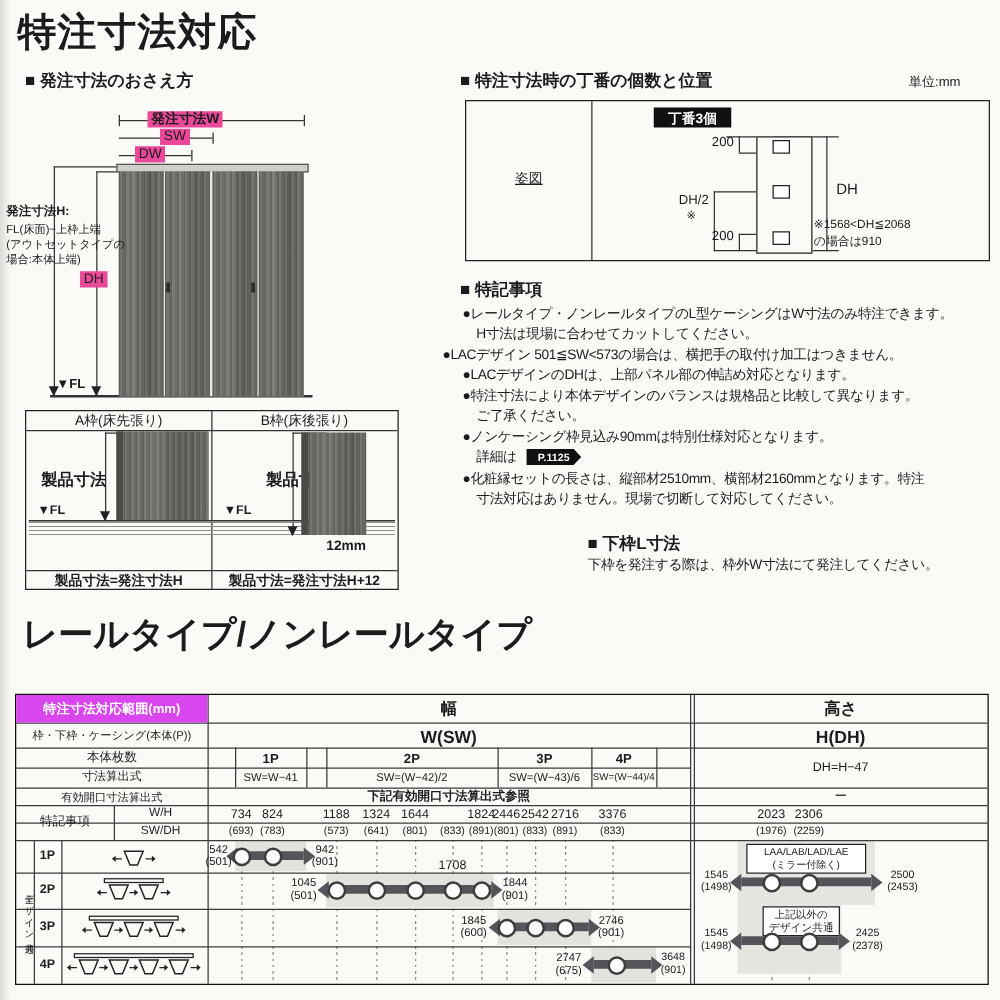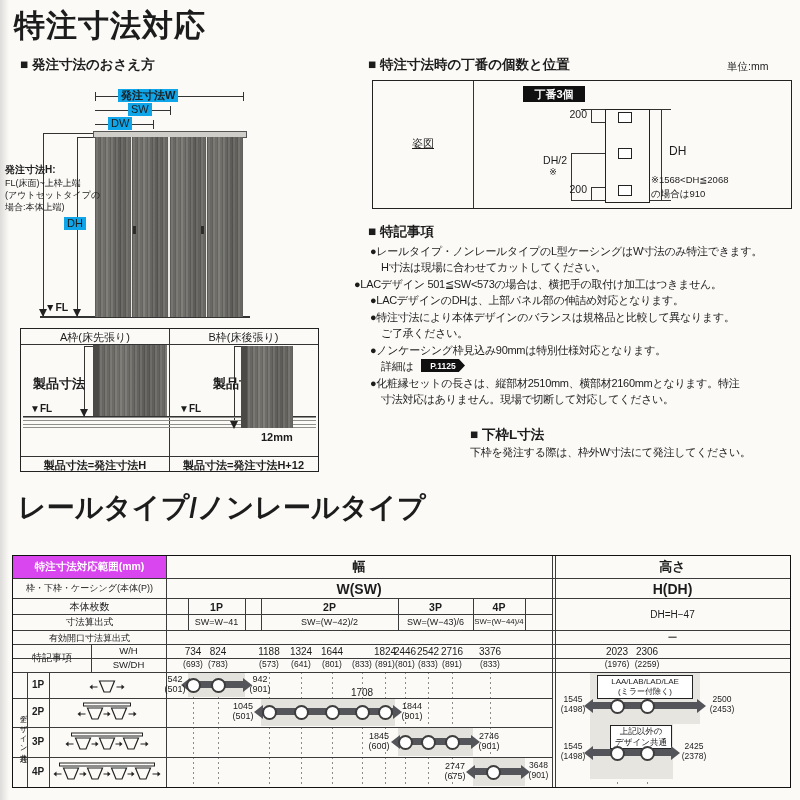--- a/index.html
+++ b/index.html
@@ -5,21 +5,21 @@
   html,body{margin:0;padding:0;}
   body{width:800px;height:800px;background:#fbfaf7;font-family:"Liberation Sans","DejaVu Sans",sans-serif;color:#1c1c1c;}
   .page{position:relative;width:800px;height:800px;overflow:hidden;background:#fbfaf7;}
   .page::before{content:'';position:absolute;left:0;top:0;width:9px;height:100%;
     background:linear-gradient(90deg,rgba(0,0,0,.12),rgba(0,0,0,0));pointer-events:none;}
   .abs{position:absolute;}
   .t{position:absolute;white-space:pre-line;line-height:1.15;}
   .c{text-align:center;}
   .r{text-align:right;}
   .b{font-weight:bold;}
-  .bg{background:#0ea5e9;padding:0 3px;}
+  .bg{background:#ec4899;padding:0 3px;}
   .wood{background:
     repeating-linear-gradient(90deg,rgba(0,0,0,.16) 0 1px,rgba(255,255,255,.05) 1px 3px,rgba(0,0,0,.07) 3px 5px),
     linear-gradient(90deg,#6c6b66,#7a7974 35%,#62615d 70%,#73726d);}
   .hatch{background:repeating-linear-gradient(180deg,#8f8f8b 0 1px,transparent 1px 3.4px);border-top:1.2px solid #333;}
   .badge{background:#101010;color:#fff;font-weight:bold;display:flex;align-items:center;justify-content:center;}
   .band{position:absolute;background:#e3e2dd;}
   .zone{position:absolute;background:#e6e5e0;}
   .bar{position:absolute;height:7px;background:#54555a;}
   .bar::before{content:'';position:absolute;left:-9px;top:-3.5px;width:0;height:0;
     border-top:7px solid transparent;border-bottom:7px solid transparent;border-right:9px solid #54555a;}
@@ -164,20 +164,21 @@
     <div class="t b c" style="left:460px;top:45px;width:52px;font-size:10.5px;">4P</div>
 
     <div class="t c" style="left:0;top:61px;width:153px;font-size:9.5px;">寸法算出式</div>
     <div class="t c" style="left:175px;top:61px;width:57px;font-size:9px;">SW=W−41</div>
     <div class="t c" style="left:248px;top:61px;width:137px;font-size:9px;">SW=(W−42)/2</div>
     <div class="t c" style="left:385px;top:61px;width:75px;font-size:9px;">SW=(W−43)/6</div>
     <div class="t c" style="left:460px;top:62px;width:52px;font-size:7.8px;">SW=(W−44)/4</div>
     <div class="t c" style="left:542px;top:53px;width:235px;font-size:10px;">DH=H−47</div>
 
     <div class="t c" style="left:0;top:77px;width:153px;font-size:9px;">有効開口寸法算出式</div>
+    <div class="t b c" style="left:153px;top:76px;width:386px;font-size:10px;">下記有効開口寸法算出式参照</div>
     <div class="t c" style="left:542px;top:76px;width:235px;font-size:10px;">ー</div>
 
     <div class="t c" style="left:0;top:96px;width:78px;font-size:10px;">特記事項</div>
     <div class="t c" style="left:78px;top:90px;width:75px;font-size:9.5px;">W/H</div>
     <div class="t c" style="left:78px;top:104px;width:75px;font-size:9.5px;">SW/DH</div>
     <div id="wvals">
         <div class="t c" style="left: 162px; top: 90px; width: 36px; font-size: 10px;">734</div>
         <div class="t c" style="left: 187px; top: 90px; width: 36px; font-size: 10px;">824</div>
         <div class="t c" style="left: 238px; top: 90px; width: 36px; font-size: 10px;">1188</div>
         <div class="t c" style="left: 270px; top: 90px; width: 36px; font-size: 10px;">1324</div>

